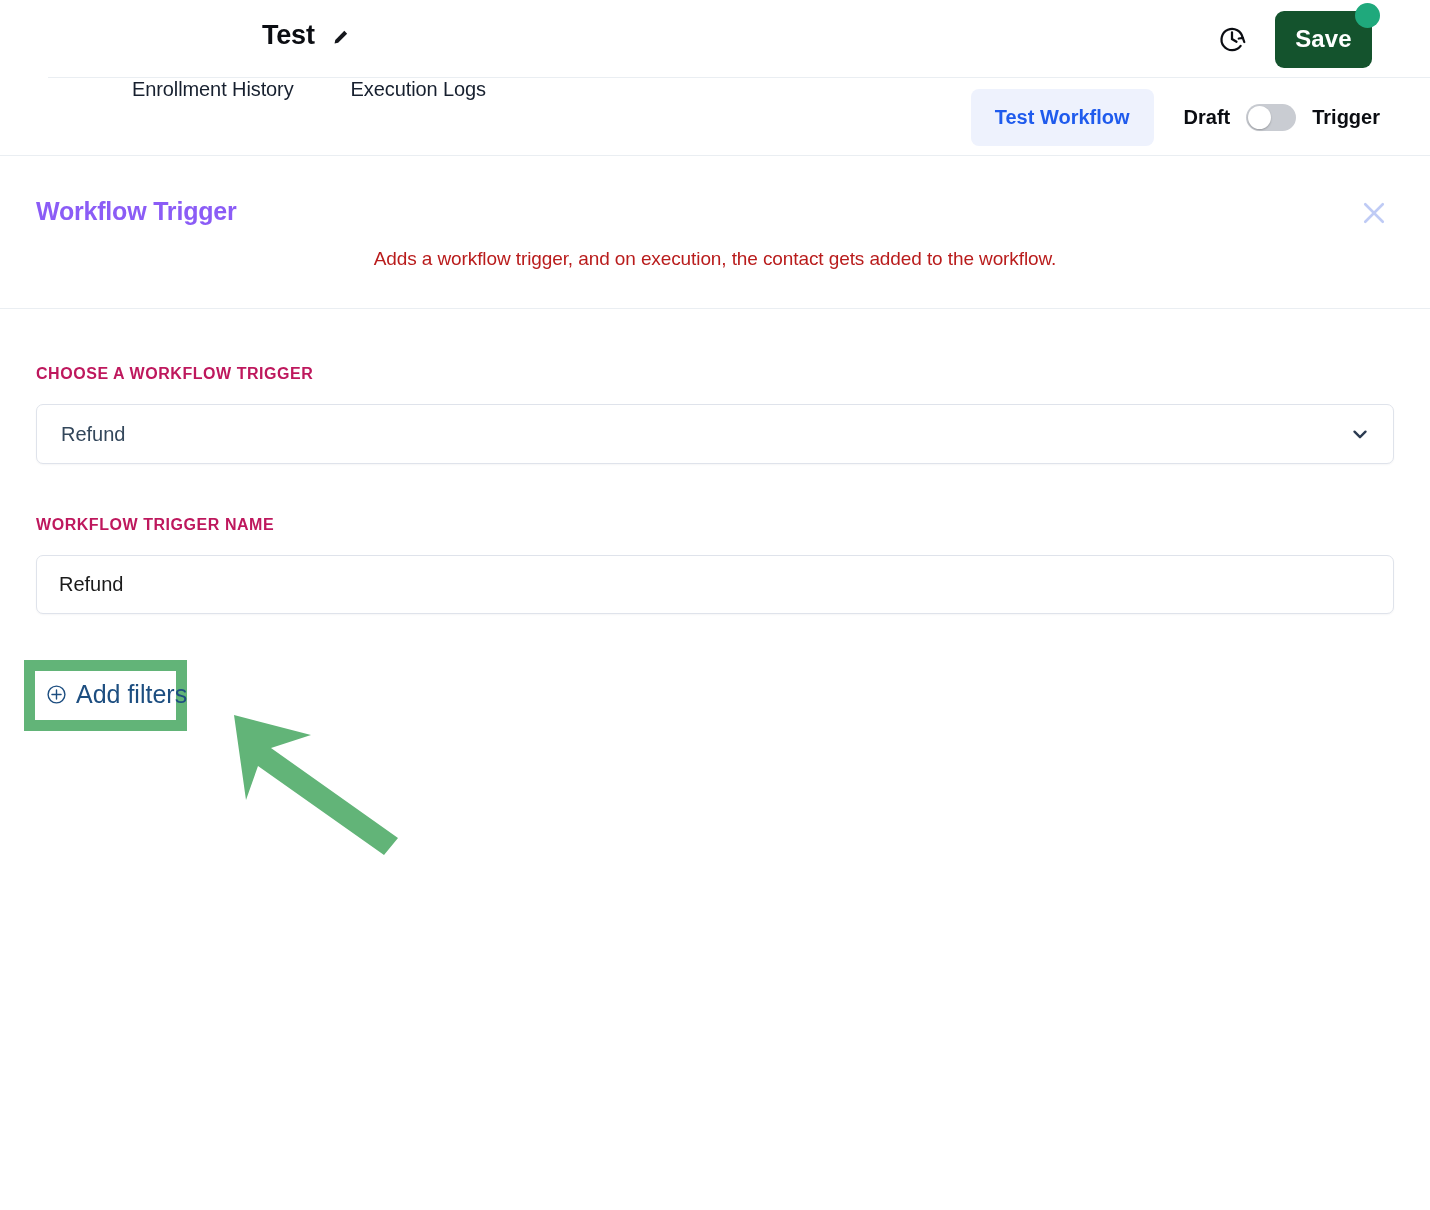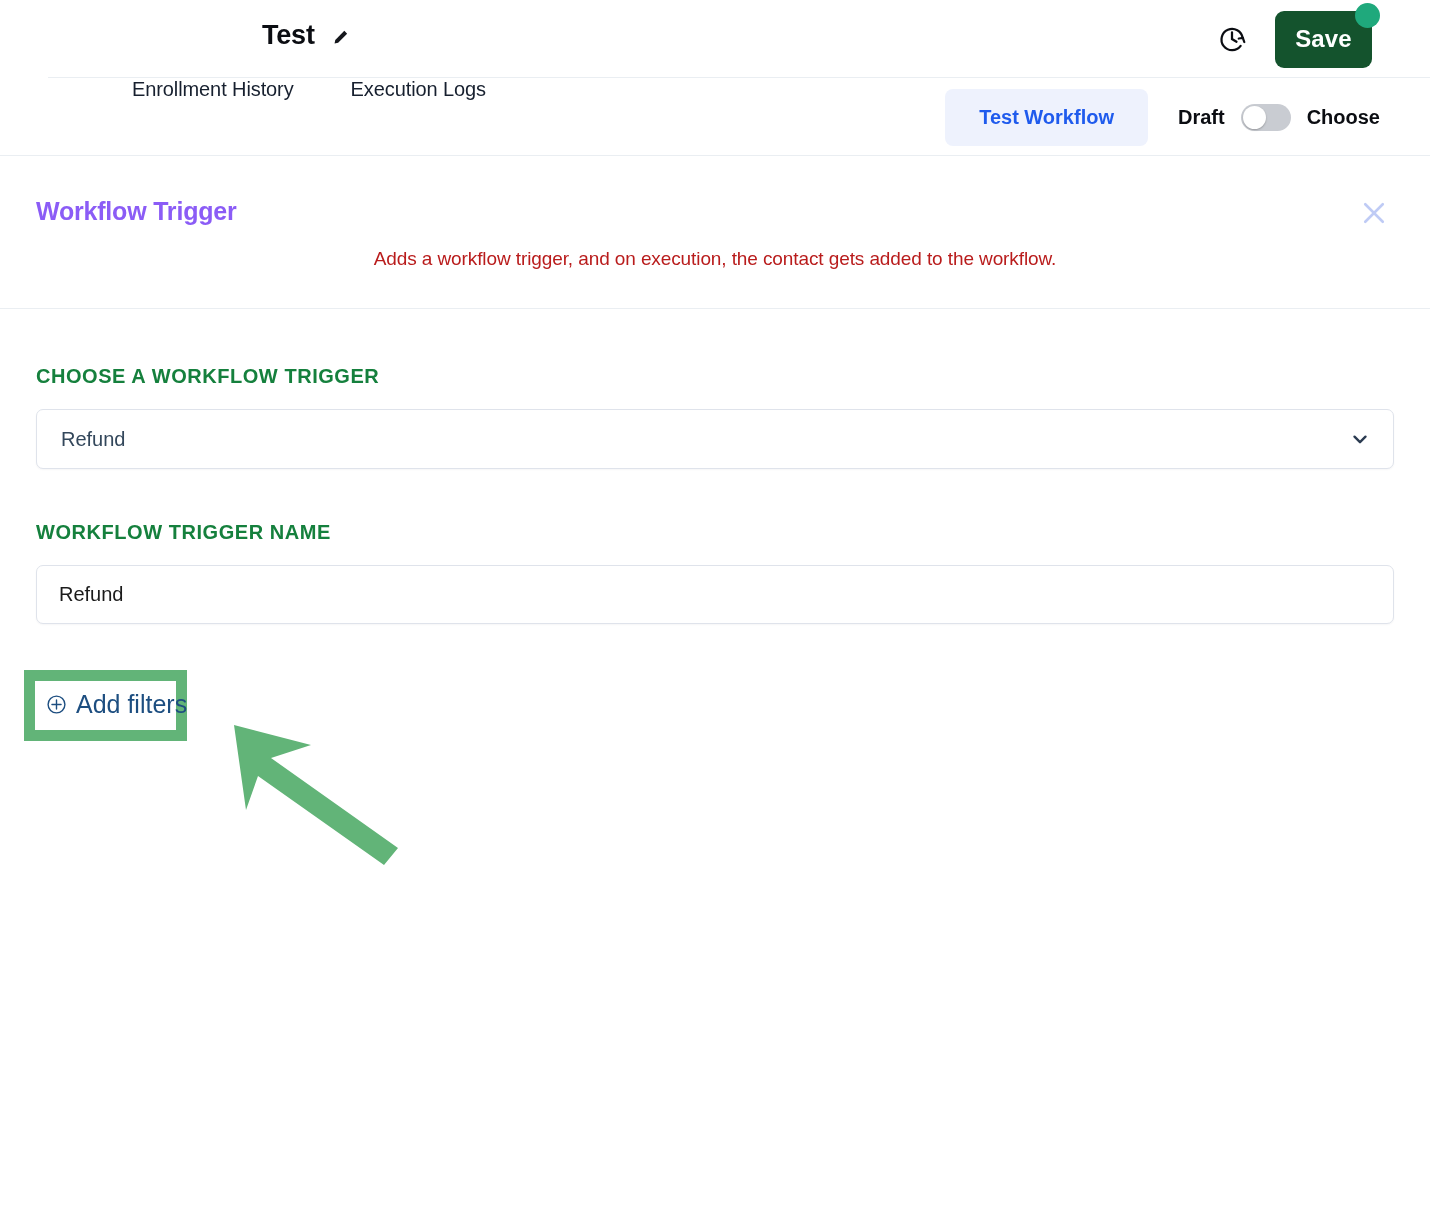--- a/index.html
+++ b/index.html
@@ -138,21 +138,21 @@
     gap: 30px;
   }
 
   .test-workflow-pill {
     background: #eef2fd;
     color: #1f5bed;
     font-size: 20px;
     font-weight: 700;
     border: none;
     border-radius: 8px;
-    padding: 17px 34px;
+    padding: 17px 24px;
     cursor: pointer;
     font-family: "Liberation Sans", sans-serif;
     white-space: nowrap;
   }
 
   .publish-toggle-group {
     display: flex;
     align-items: center;
     gap: 16px;
   }
@@ -219,23 +219,23 @@
     display: block;
   }
 
   
   .form-body {
     padding: 56px 36px 0 36px;
     position: relative;
   }
 
   .field-label {
-    font-size: 20px;
-    font-weight: 700;
-    color: #15803d;
+    font-size: 16px;
+    font-weight: 700;
+    color: #be185d;
     letter-spacing: 0.55px;
     text-transform: uppercase;
     margin-bottom: 21px;
   }
 
   .select-box {
     position: relative;
     height: 60px;
     border: 1px solid #dfe3eb;
     border-radius: 7px;
@@ -368,21 +368,21 @@
     </div>
 
     <div class="tabbar-right">
       <button class="test-workflow-pill">Test Workflow</button>
 
       <div class="publish-toggle-group">
         <span class="toggle-label">Draft</span>
         <div class="toggle-switch">
           <div class="toggle-knob"></div>
         </div>
-        <span class="toggle-label">Choose</span>
+        <span class="toggle-label">Trigger</span>
       </div>
     </div>
   </div>
 
   <div class="panel-header">
     <div class="panel-title">Workflow Trigger</div>
     <div class="panel-desc">Adds a workflow trigger, and on execution, the contact gets added to the workflow.</div>
     <svg class="close-icon" viewBox="0 0 24 24" fill="none" stroke="currentColor" stroke-width="2.1" stroke-linecap="round">
       <line x1="5" y1="5" x2="19" y2="19"></line>
       <line x1="19" y1="5" x2="5" y2="19"></line>

